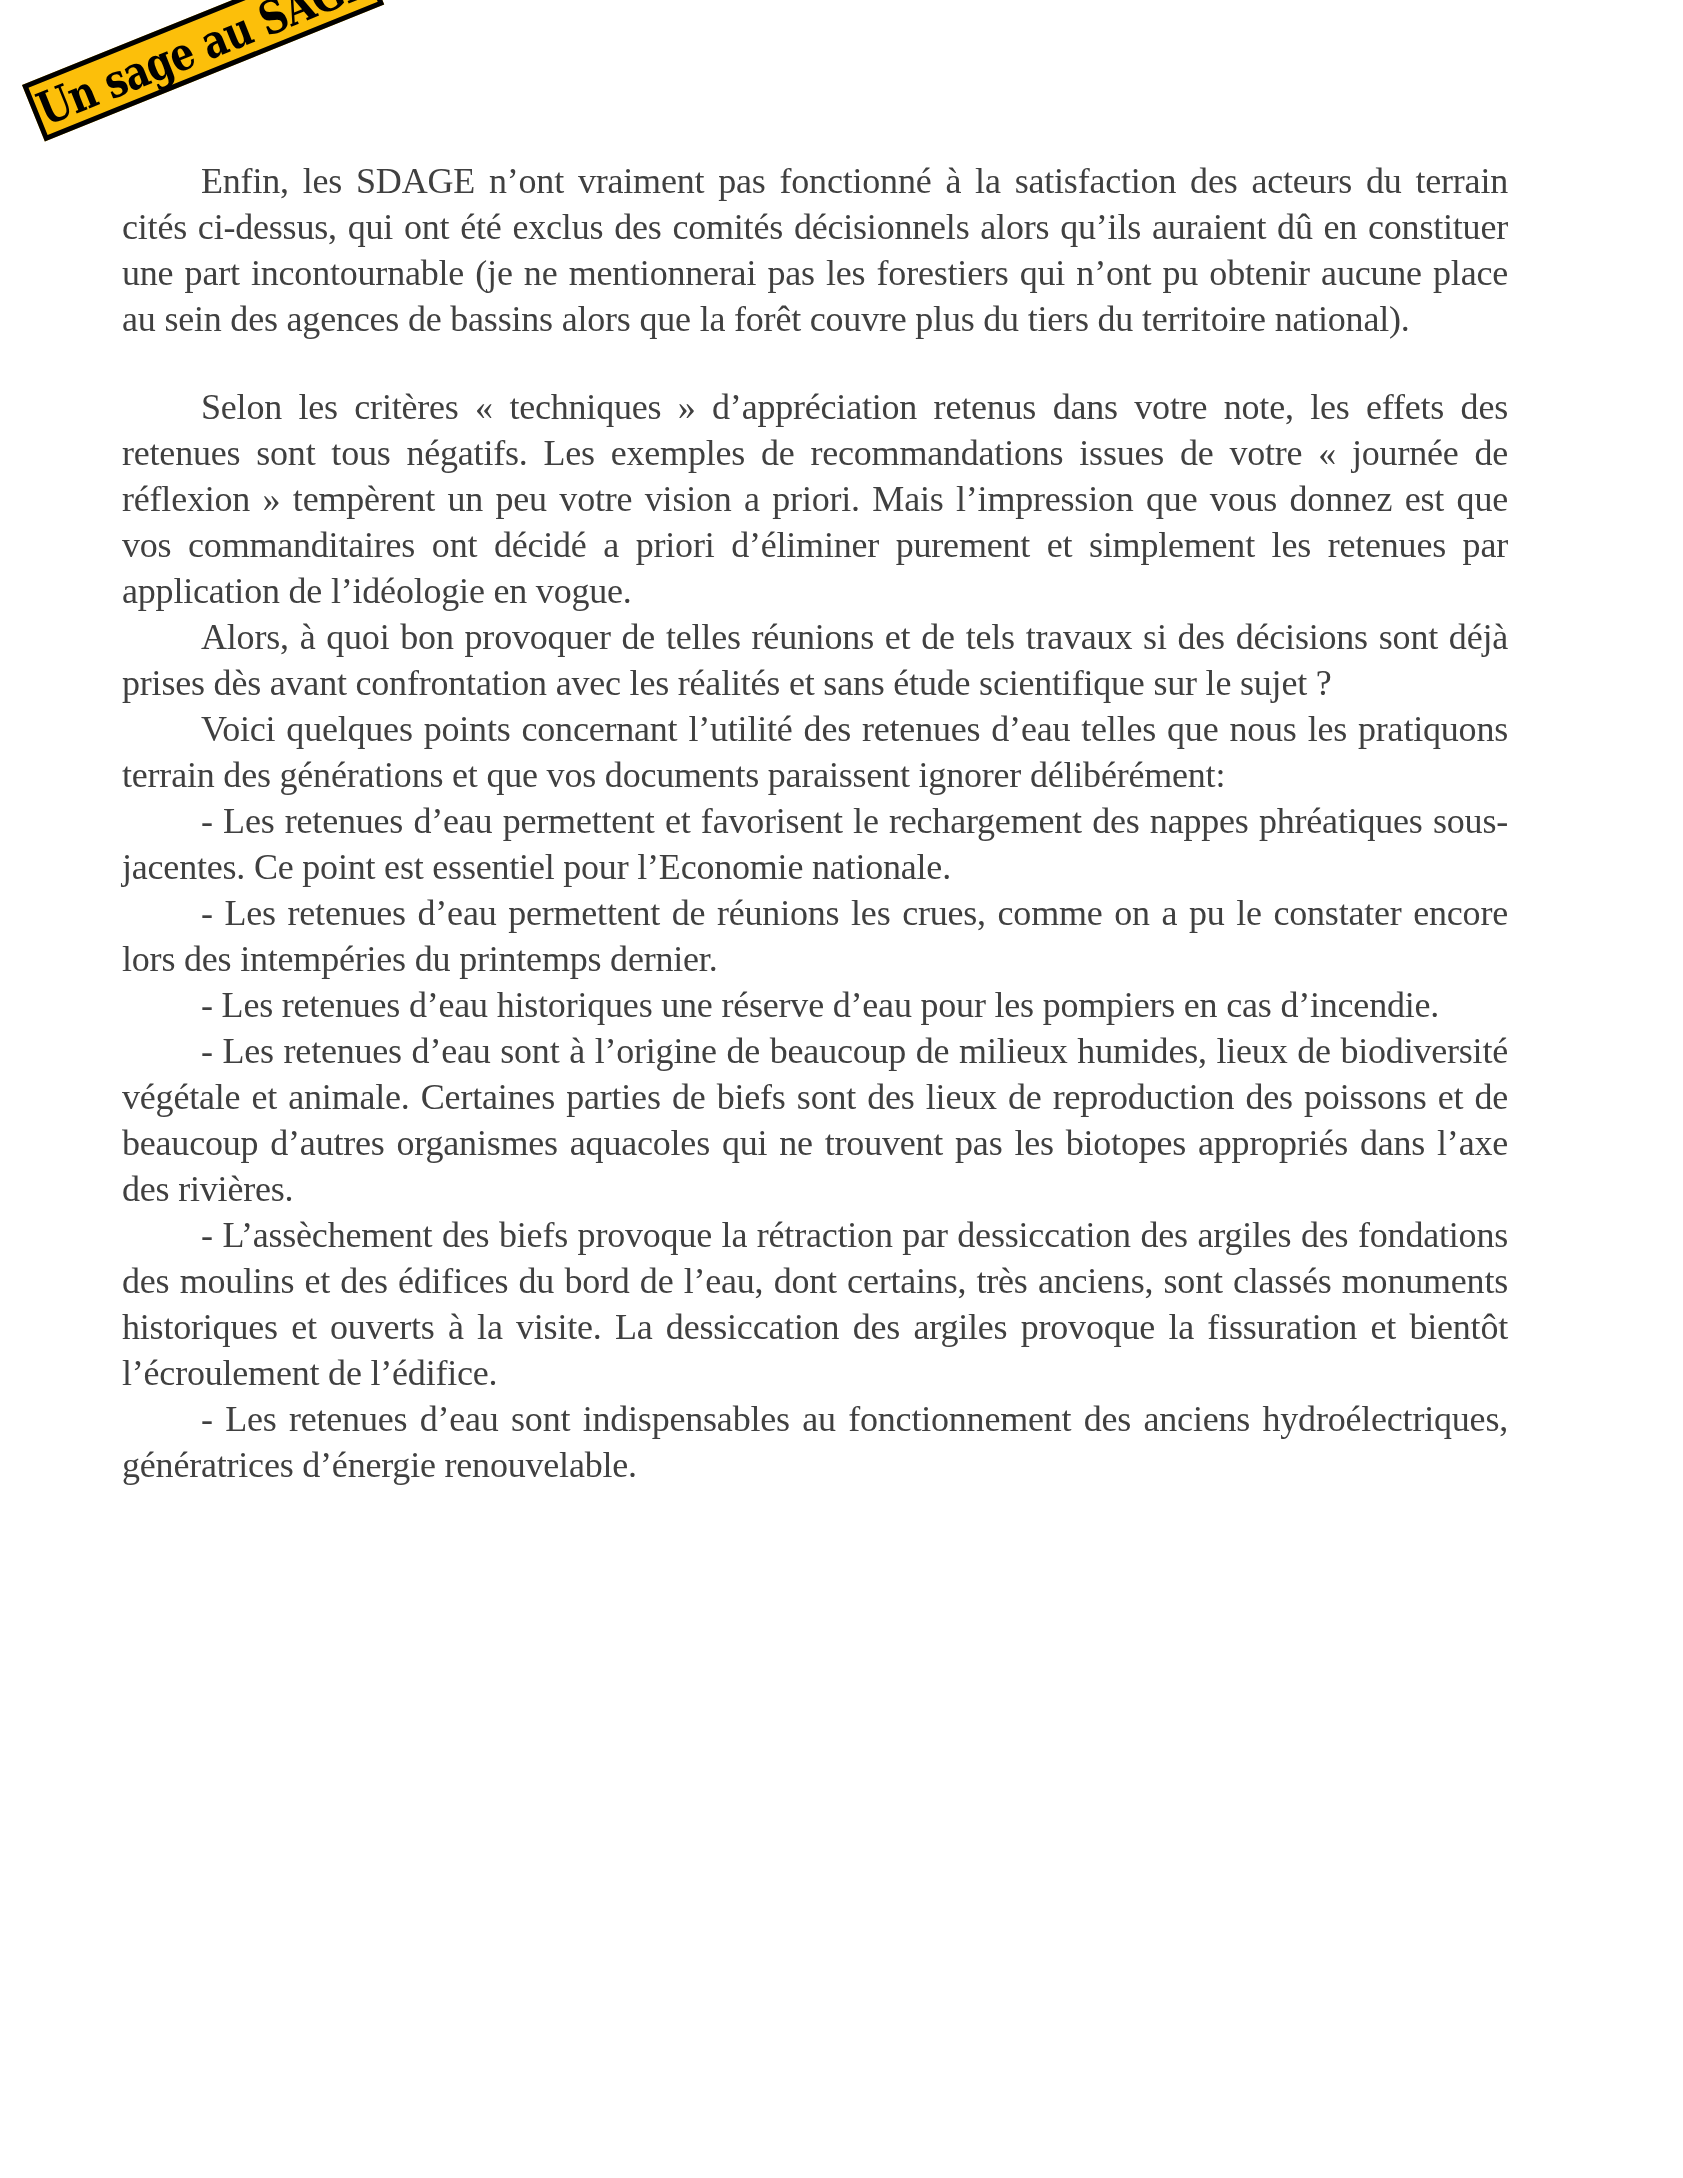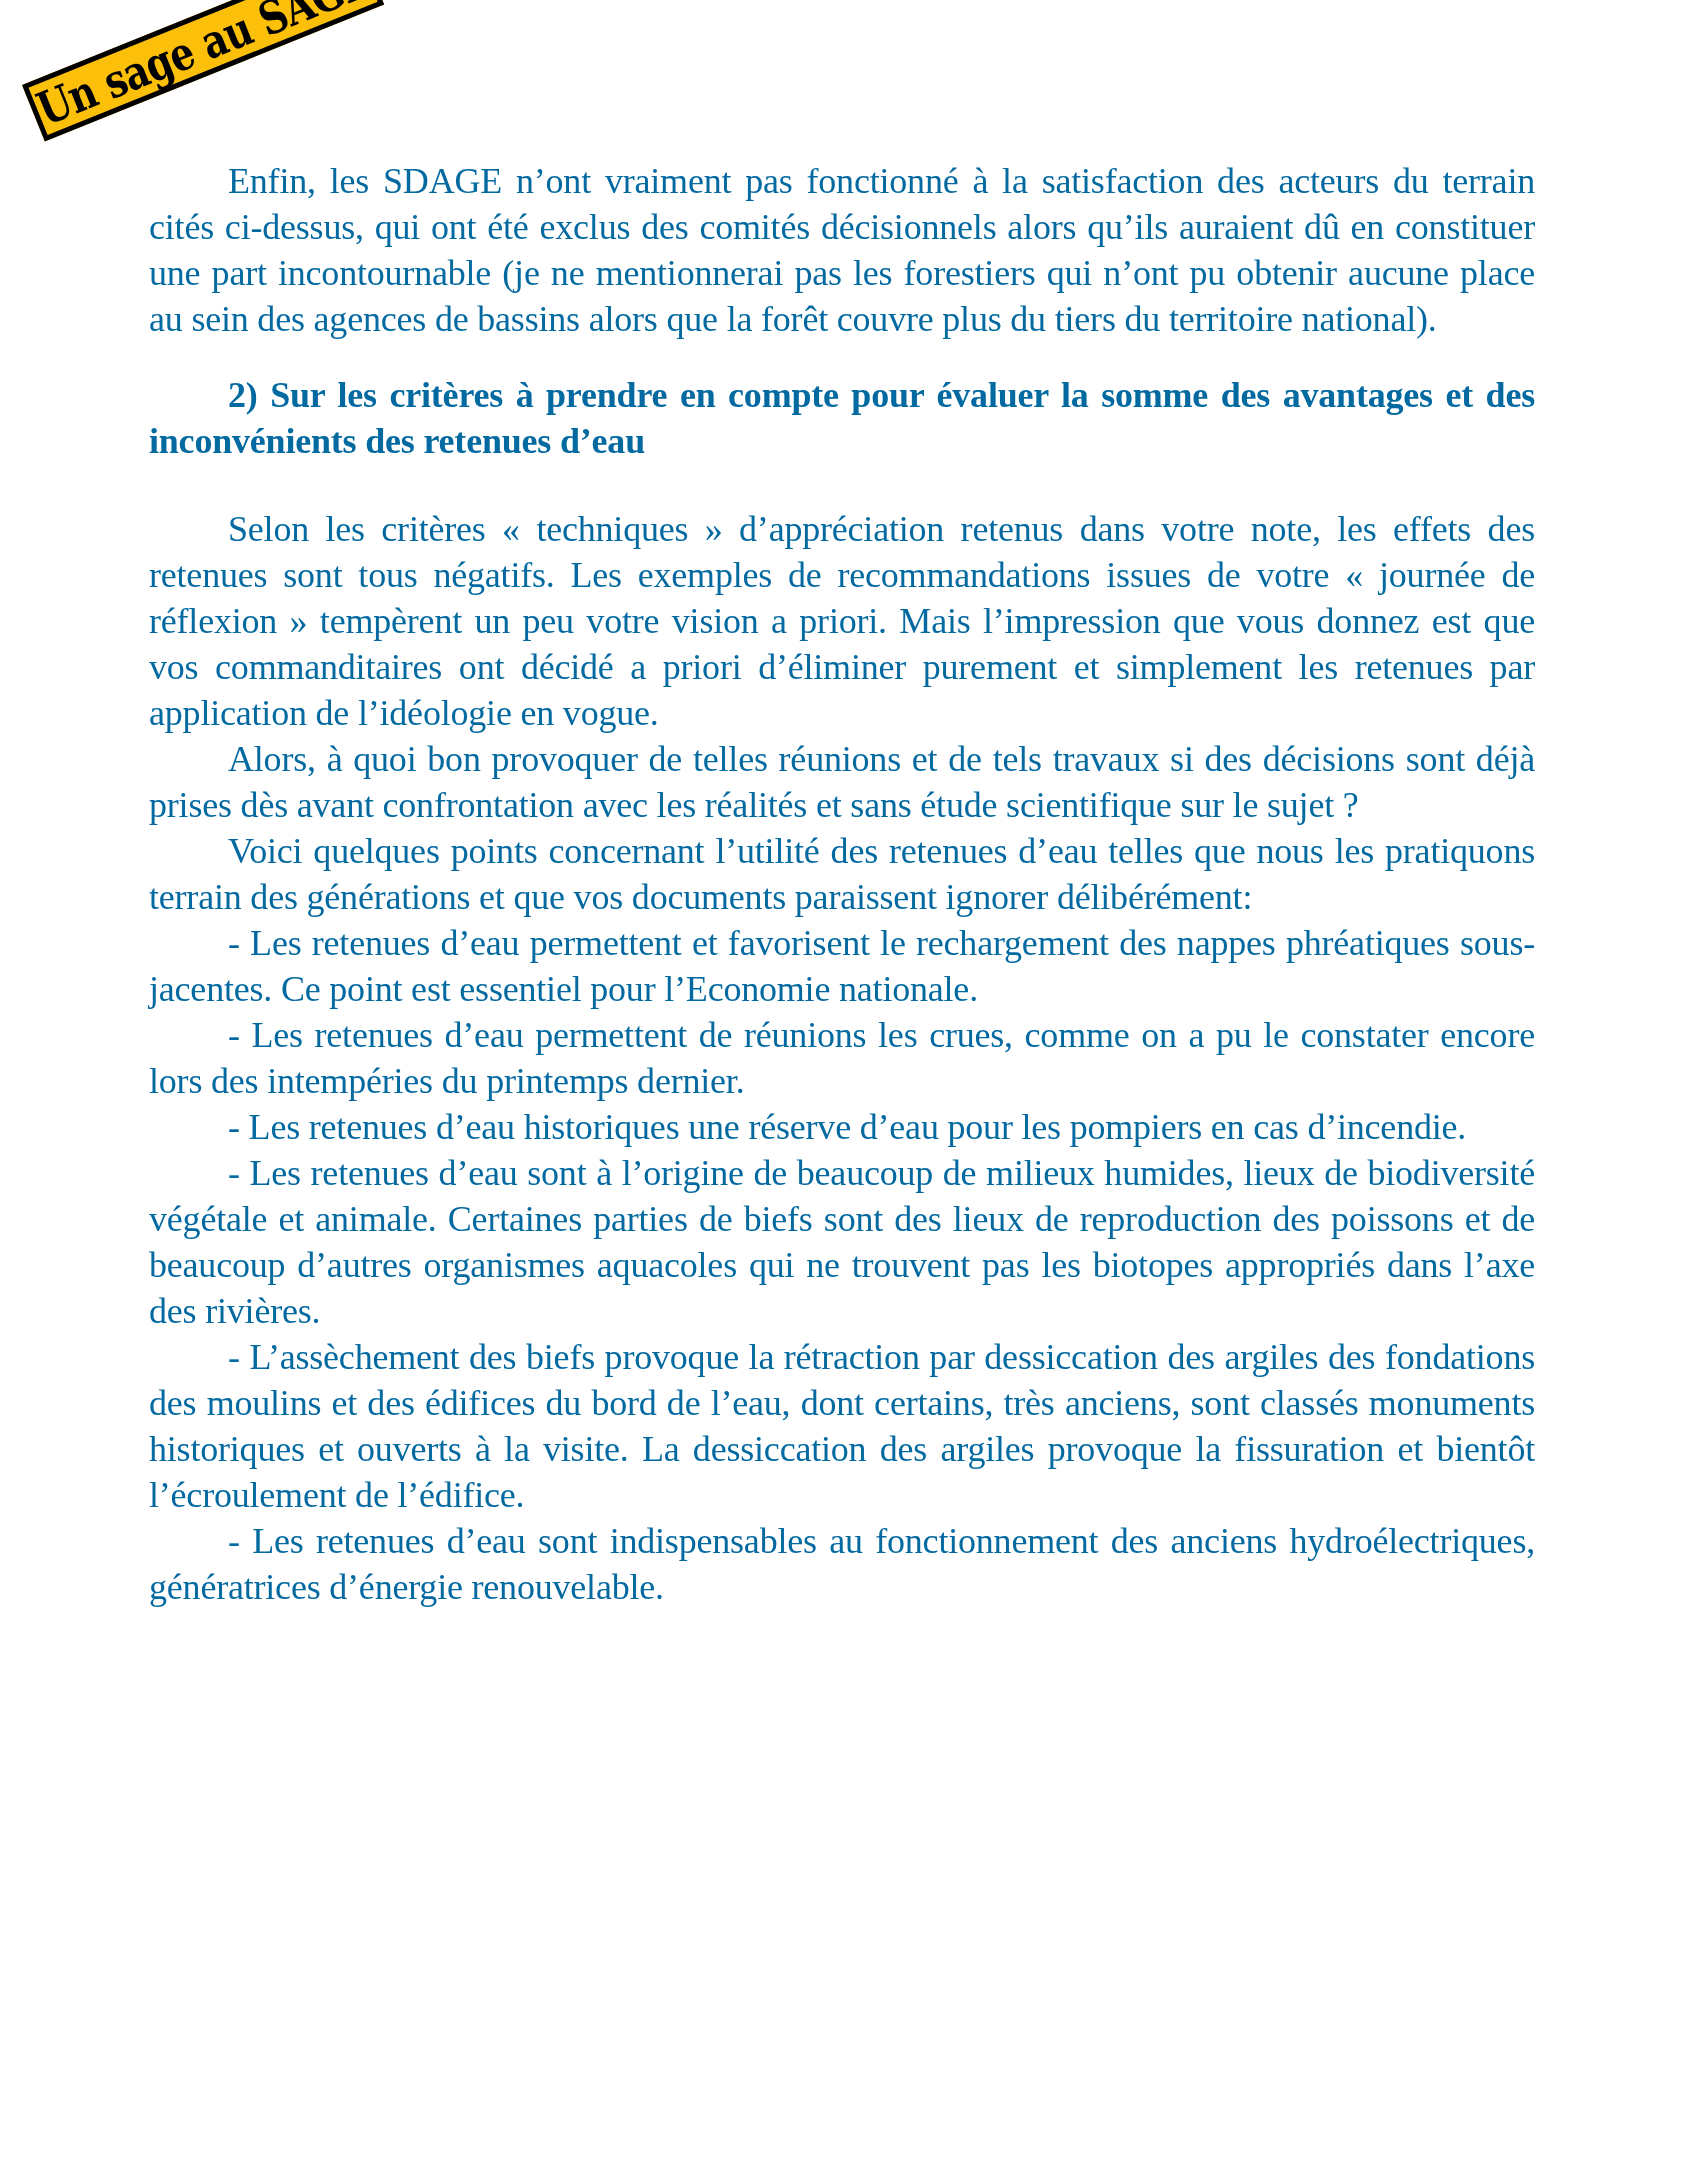--- a/index.html
+++ b/index.html
@@ -1,20 +1,20 @@
 <!DOCTYPE html>
 <html><head>
 <meta charset="utf-8">
 <style>
   html, body { margin: 0; padding: 0; background: #ffffff; }
   body { width: 1683px; height: 2178px; position: relative; overflow: hidden; }
   .page {
-    position: absolute; left: 149px; top: 158px; width: 1386px;
+    position: absolute; left: 122px; top: 158px; width: 1386px;
     font-family: "Liberation Serif", "DejaVu Serif", serif;
-    font-size: 36px; line-height: 46px; color: #0369a1;
+    font-size: 36px; line-height: 46px; color: #404040;
     text-align: justify; letter-spacing: -0.2px;
   }
   .page p { margin: 0; }
   .indent { text-indent: 79px; }
   .heading { font-weight: bold; margin-top: 30px !important; }
   .after-heading { margin-top: 42px !important; }
   .bullet { text-indent: 79px; }
   .banner {
     position: absolute; left: 22px; top: 85px; width: 366px; height: 61px;
     background: #fcbf0a; border: 5px solid #000;
@@ -30,21 +30,20 @@
 </style>
 </head>
 <body>
 
 <div class="banner">
   <span>Un sage au SAGE</span>
 </div>
 
 <div class="page">
   <p class="indent">Enfin, les SDAGE n’ont vraiment pas fonctionné à la satisfaction des acteurs du terrain cités ci-dessus, qui ont été exclus des comités décisionnels alors qu’ils auraient dû en constituer une part incontournable (je ne mentionnerai pas les forestiers qui n’ont pu obtenir aucune place au sein des agences de bassins alors que la forêt couvre plus du tiers du territoire national).</p>
-  <p class="indent heading" style="margin-top:40px">2)   Sur les critères à prendre en compte pour évaluer la somme des avantages et des inconvénients des retenues d’eau</p>
   <p class="indent after-heading">Selon les critères « techniques » d’appréciation retenus dans votre note, les effets des retenues sont tous négatifs. Les exemples de recommandations issues de votre « journée de réflexion » tempèrent un peu votre vision a priori. Mais l’impression que vous donnez est que vos commanditaires ont décidé a priori d’éliminer purement et simplement les retenues par application de l’idéologie en vogue.</p>
   <p class="indent">Alors, à quoi bon provoquer de telles réunions et de tels travaux si des décisions sont déjà prises dès avant confrontation avec les réalités et sans étude scientifique sur le sujet ?</p>
   <p class="indent">Voici quelques points concernant l’utilité des retenues d’eau telles que nous les pratiquons terrain des générations et que vos documents paraissent ignorer délibérément:</p>
   <p class="bullet">- Les retenues d’eau permettent et favorisent le rechargement des nappes phréatiques sous-jacentes. Ce point est essentiel pour l’Economie nationale.</p>
   <p class="bullet">- Les retenues d’eau permettent de réunions les crues, comme on a pu le constater encore lors des intempéries du printemps dernier.</p>
   <p class="bullet">- Les retenues d’eau historiques une réserve d’eau pour les pompiers en cas d’incendie.</p>
   <p class="bullet">- Les retenues d’eau sont à l’origine de beaucoup de milieux humides, lieux de biodiversité végétale et animale. Certaines parties de biefs sont des lieux de reproduction des poissons et de beaucoup d’autres organismes aquacoles qui ne trouvent pas les biotopes appropriés dans l’axe des rivières.</p>
   <p class="bullet">- L’assèchement des biefs provoque la rétraction par dessiccation des argiles des fondations des moulins et des édifices du bord de l’eau, dont certains, très anciens, sont classés monuments historiques et ouverts à la visite. La dessiccation des argiles provoque la fissuration et bientôt l’écroulement de l’édifice.</p>
   <p class="bullet">- Les retenues d’eau sont indispensables au fonctionnement des anciens hydroélectriques, génératrices d’énergie renouvelable.</p>
 </div>

